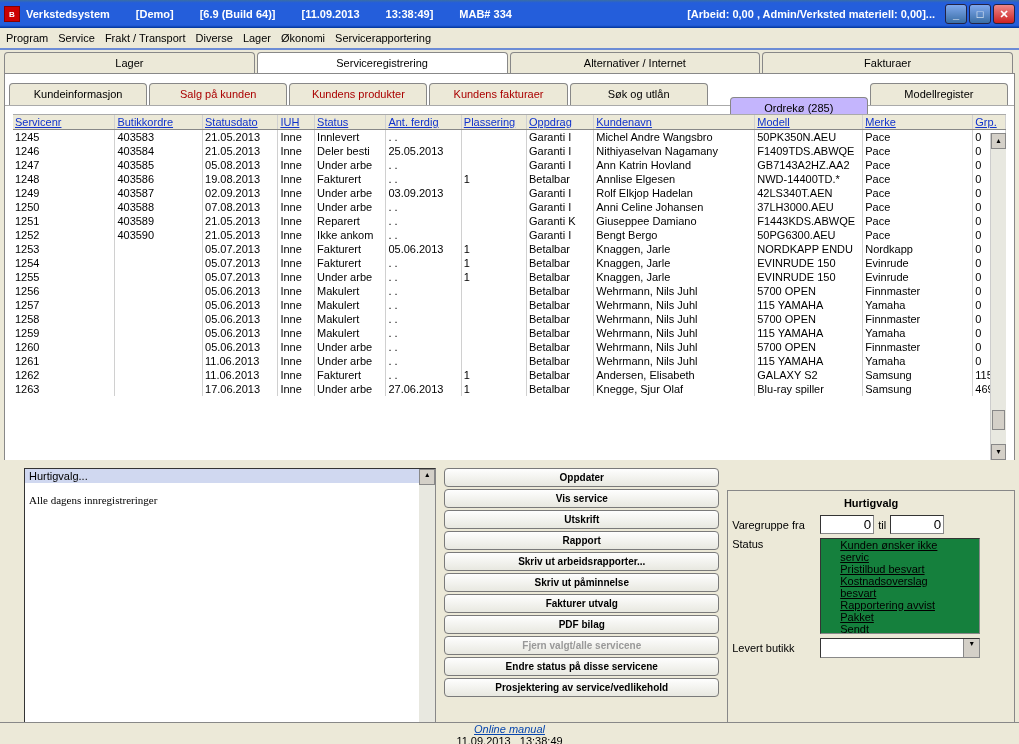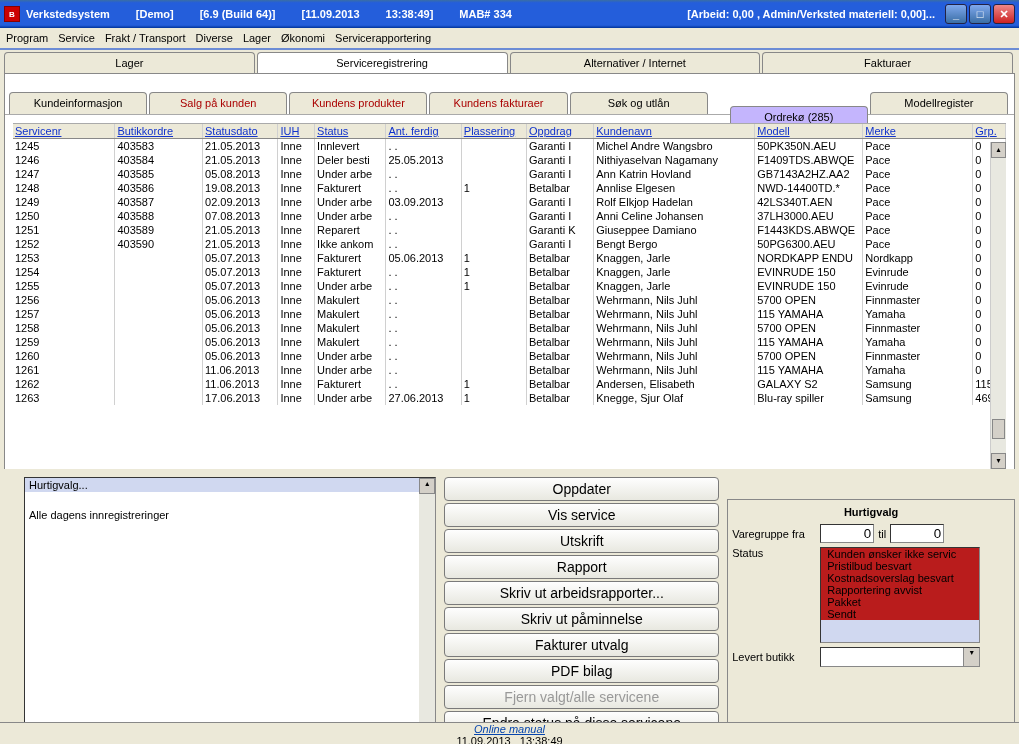--- a/index.html
+++ b/index.html
@@ -127,35 +127,36 @@
   .listbox {
     width: 420px;
     height: 272px;
     background: white;
     border: 1px inset #888;
     overflow: auto;
     position: relative;
     margin-left: 20px;
   }
   .listbox .sel { background: #d0d8f0; padding: 1px 4px; }
-  .listbox .row { padding: 17px 4px; }
+  .listbox .row { padding: 11px 4px; font-family: Liberation Serif, serif; }
   .listbox .sb { position: absolute; right:0; top:0; bottom:0; width:16px; background:#e8e8e0;}
   .listbox .sb .btn { height:16px; background:#d4d0c8; border:1px solid #888; font-size:8px; text-align:center;}
   .btncol {
     display: flex; flex-direction: column; gap: 2px;
     width: 280px;
     align-items: stretch;
   }
   .wbtn {
     background: linear-gradient(to bottom,#fefefe,#e8e8e0);
     border: 1px solid #7a7a7a;
     border-radius: 4px;
     padding: 3px 0;
     text-align: center;
-    font-size: 14px;
+    font-size: 10px;
+    font-weight: bold;
   }
   .wbtn.disabled { color: #999; }
   .rpanel {
     border: 1px solid #888;
     background: #ece9d8;
     width: 293px;
     padding: 4px;
     margin-top: 22px;
   }
   .rpanel legend, .rpanel .legend {
@@ -163,21 +164,21 @@
   }
   .rpanel .row2 { display: flex; align-items: center; gap: 4px; margin: 4px 0; }
   .rpanel .row2 label { width: 84px; }
   .numinp {
     width: 54px; text-align: right; border: 1px inset #888; background: white; padding: 1px 2px;
   }
   .statuslist {
     width: 160px; height: 96px; border: 1px inset #888; background: #d0d8f0;
     overflow: hidden;
   }
-  .statuslist .item { padding: 0 6px; background: #b91c1c; }
+  .statuslist .item { padding: 0 19px; background: #15803d; text-decoration: underline; }
   .combo {
     width: 160px; height: 20px; border: 1px inset #888; background: white; display:flex;
   }
   .combo .dd { width:16px; background:#d4d0c8; border-left:1px solid #888; text-align:center; font-size:8px; }
   .footer {
     position: absolute;
     left: 0; right: 0; bottom: 0;
     height: 22px;
     border-top: 1px solid #888;
     background: #ece9d8;
@@ -219,21 +220,21 @@
   <span>Servicerapportering</span>
 </div>
 
 <div class="tabrow" id="tabs1">
     <div class="tab">Lager</div>
     <div class="tab active">Serviceregistrering</div>
     <div class="tab">Alternativer / Internet</div>
     <div class="tab">Fakturaer</div>
   </div>
 
-<div style="background:white; margin:0 4px; border:1px solid #888; border-bottom:none; padding-top:18px;">
+<div style="background:white; margin:0 4px; border:1px solid #888; border-bottom:none; padding-top:9px;">
   <div class="tabrow2" id="tabs2">
       <div class="tab">Kundeinformasjon</div>
       <div class="tab red">Salg på kunden</div>
       <div class="tab red">Kundens produkter</div>
       <div class="tab red">Kundens fakturaer</div>
       <div class="tab">Søk og utlån</div>
       <div class="tab active">Ordrekø (285)</div>
       <div class="tab">Modellregister</div>
     </div>
 

